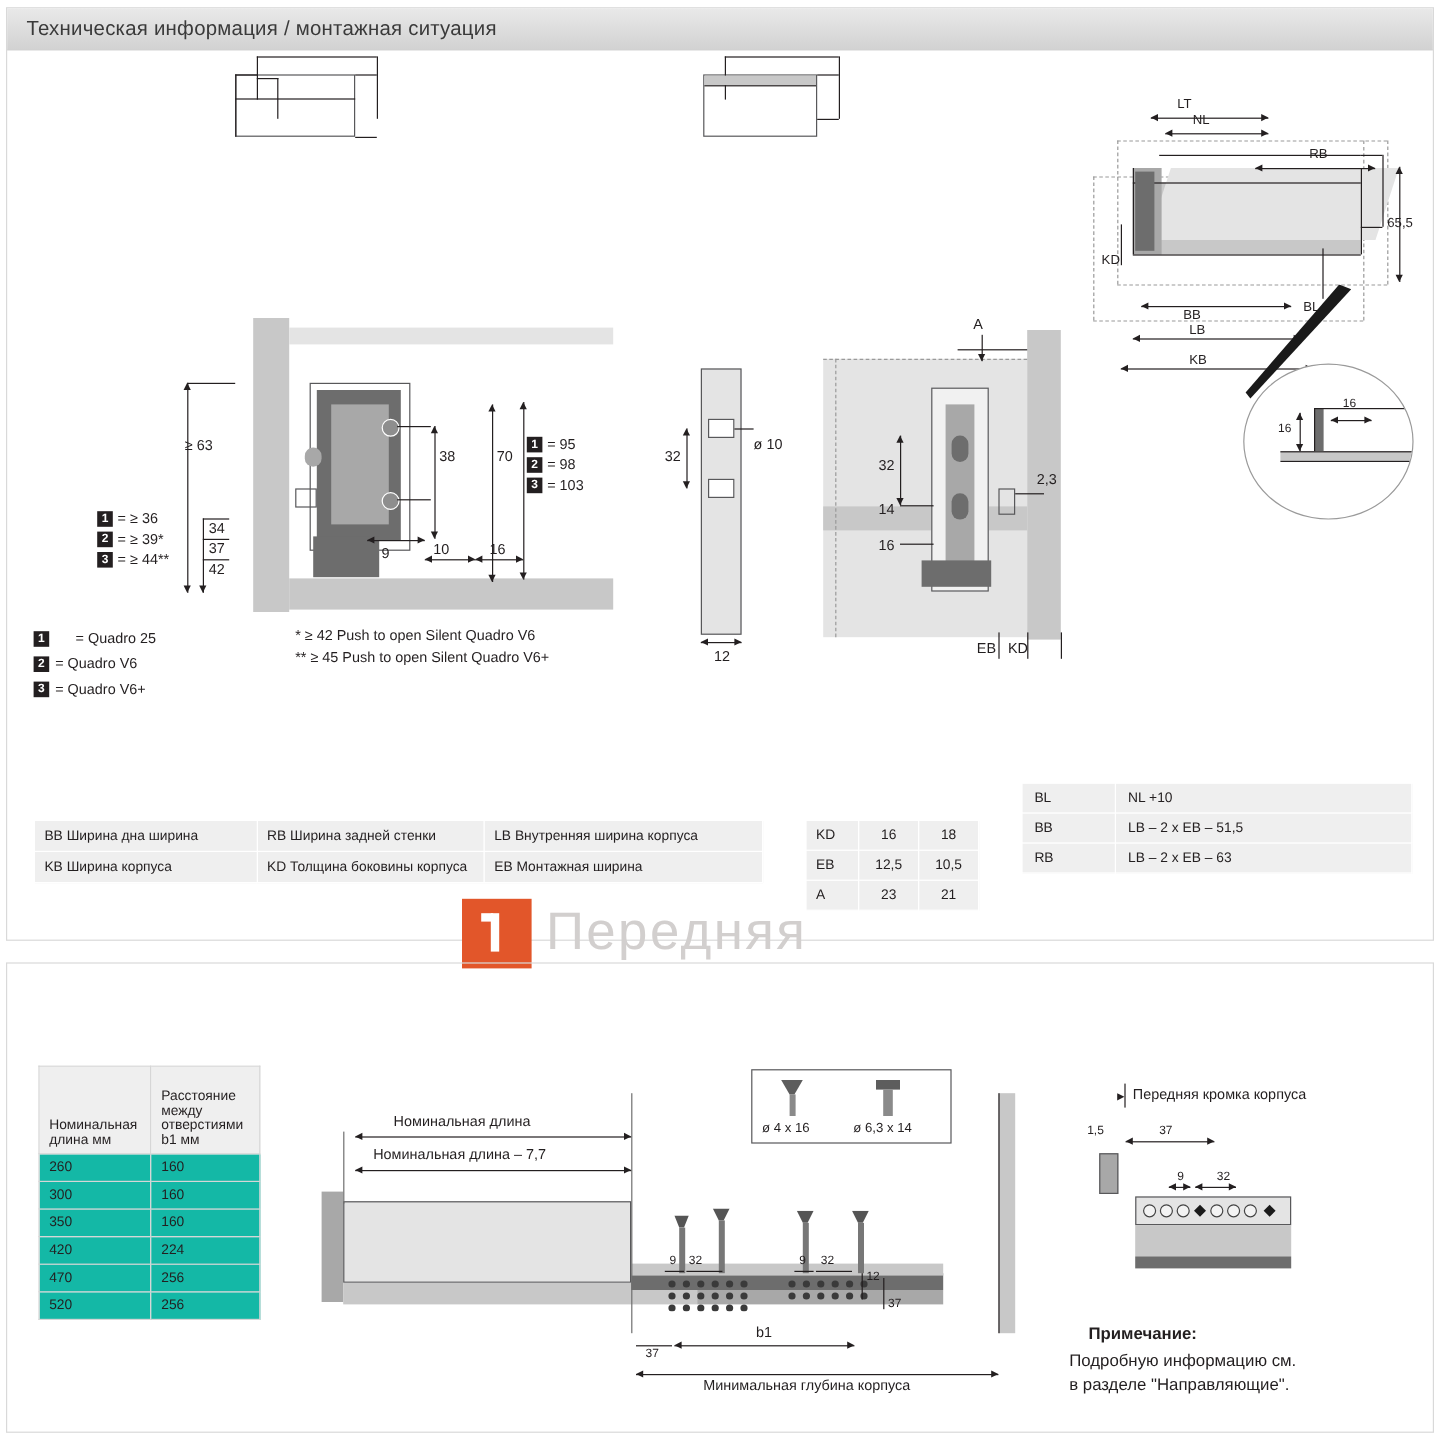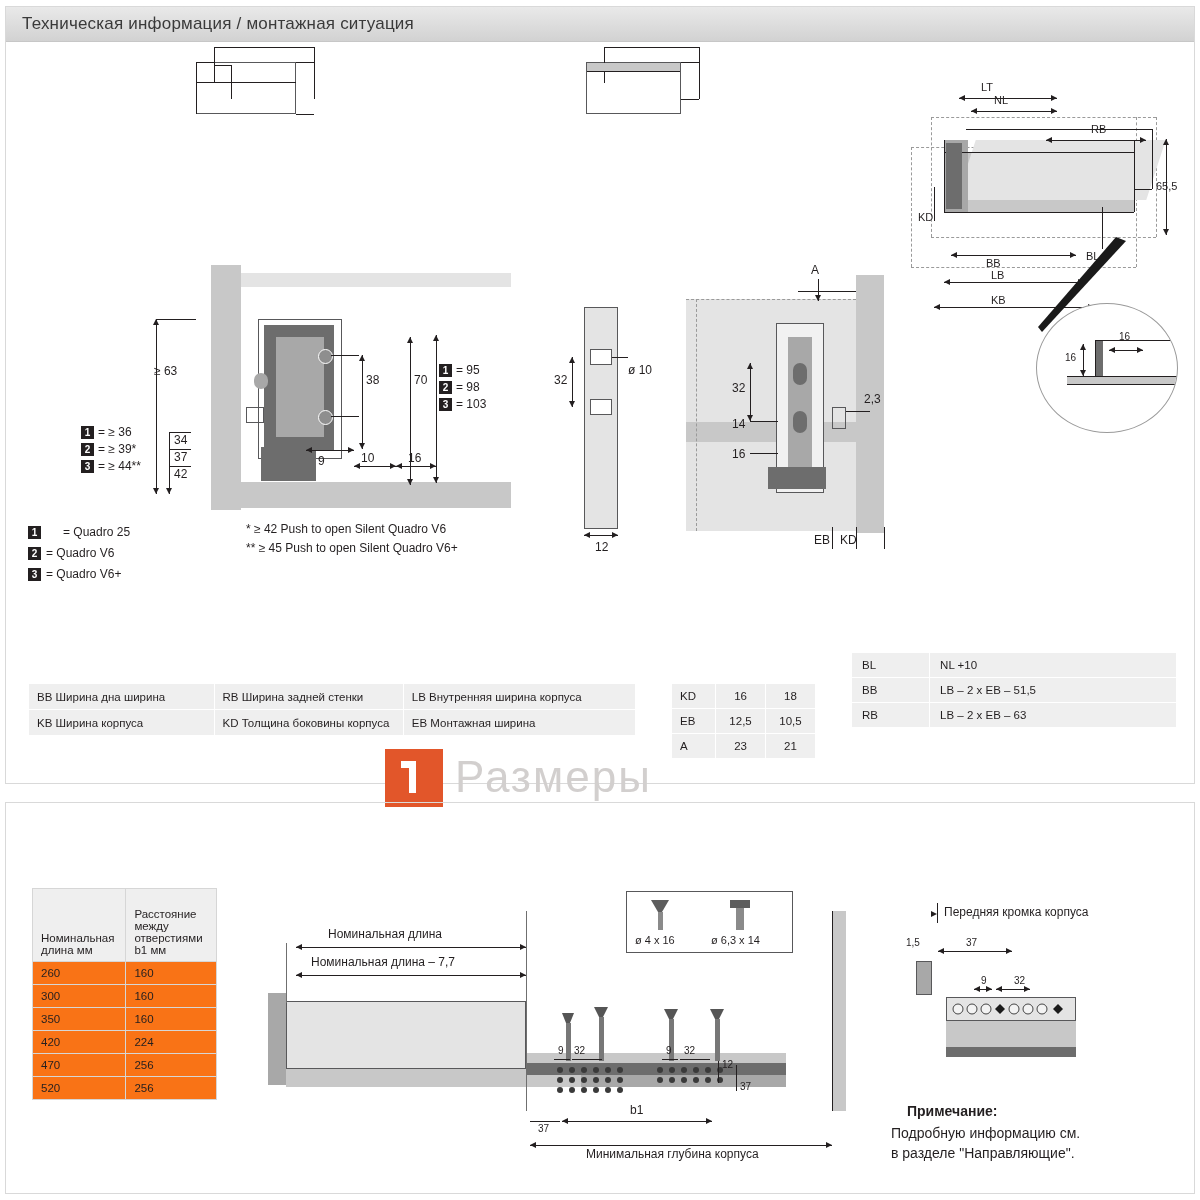--- a/index.html
+++ b/index.html
@@ -40,21 +40,21 @@
 
   
   table{border-collapse:collapse;font-size:11.5px;}
   .legend td{border:1px solid #ffffff;background:#efefef;padding:6px 8px;height:13px;}
   .kd td{border:1px solid #ffffff;background:#efefef;padding:6px 8px;text-align:center;}
   .kd td.k{text-align:left;font-weight:normal;}
   .dims td,.dims th{border:1px solid #ffffff;background:#efefef;padding:6px 10px;text-align:left;}
   .dims th{background:#e2e2e2;font-weight:normal;}
   .nl td,.nl th{border:1px solid #d6d6d6;padding:5px 8px;font-size:11.5px;}
   .nl th{background:#efefef;font-weight:normal;vertical-align:bottom;text-align:left;}
-  .nl td{background:#f97316;text-align:left;margin-top:12px;}
+  .nl td{background:#14b8a6;text-align:left;margin-top:12px;}
 
   
   #wm{position:absolute;left:385px;top:752px;width:430px;height:60px;}
   #wm .wtext{position:absolute;left:70px;top:0px;font-size:44px;color:#d2cfce;letter-spacing:2px;}
   #wm .wlogo{position:absolute;left:0;top:-3px;width:58px;height:58px;background:#e2562a;}
   #wm .wlogo:after{content:"";position:absolute;left:24px;top:12px;width:7px;height:32px;background:#fff;}
   #wm .wlogo:before{content:"";position:absolute;left:16px;top:12px;width:10px;height:7px;background:#fff;}
 
   .note{position:absolute;font-size:14px;}
 </style>
@@ -366,21 +366,21 @@
     <tr>
       <td>RB</td>
       <td>LB – 2 x EB – 63</td>
     </tr>
   </tbody>
     </table>
 </div>
 
 <div id="wm">
   <div class="wlogo"></div>
-  <div class="wtext">Размеры</div>
+  <div class="wtext">Передняя</div>
 </div>
 
 <div class="panel" id="sec2">
 
   <table class="nl" style="position:absolute;left:26px;top:85px;width:185px;">
     <tbody>
         <tr>
       <th style="width:88px;height:62px;">Номинальная длина мм</th>
       <th style="width:95px;">Расстояние между отверстиями b1 мм</th>
     </tr>

